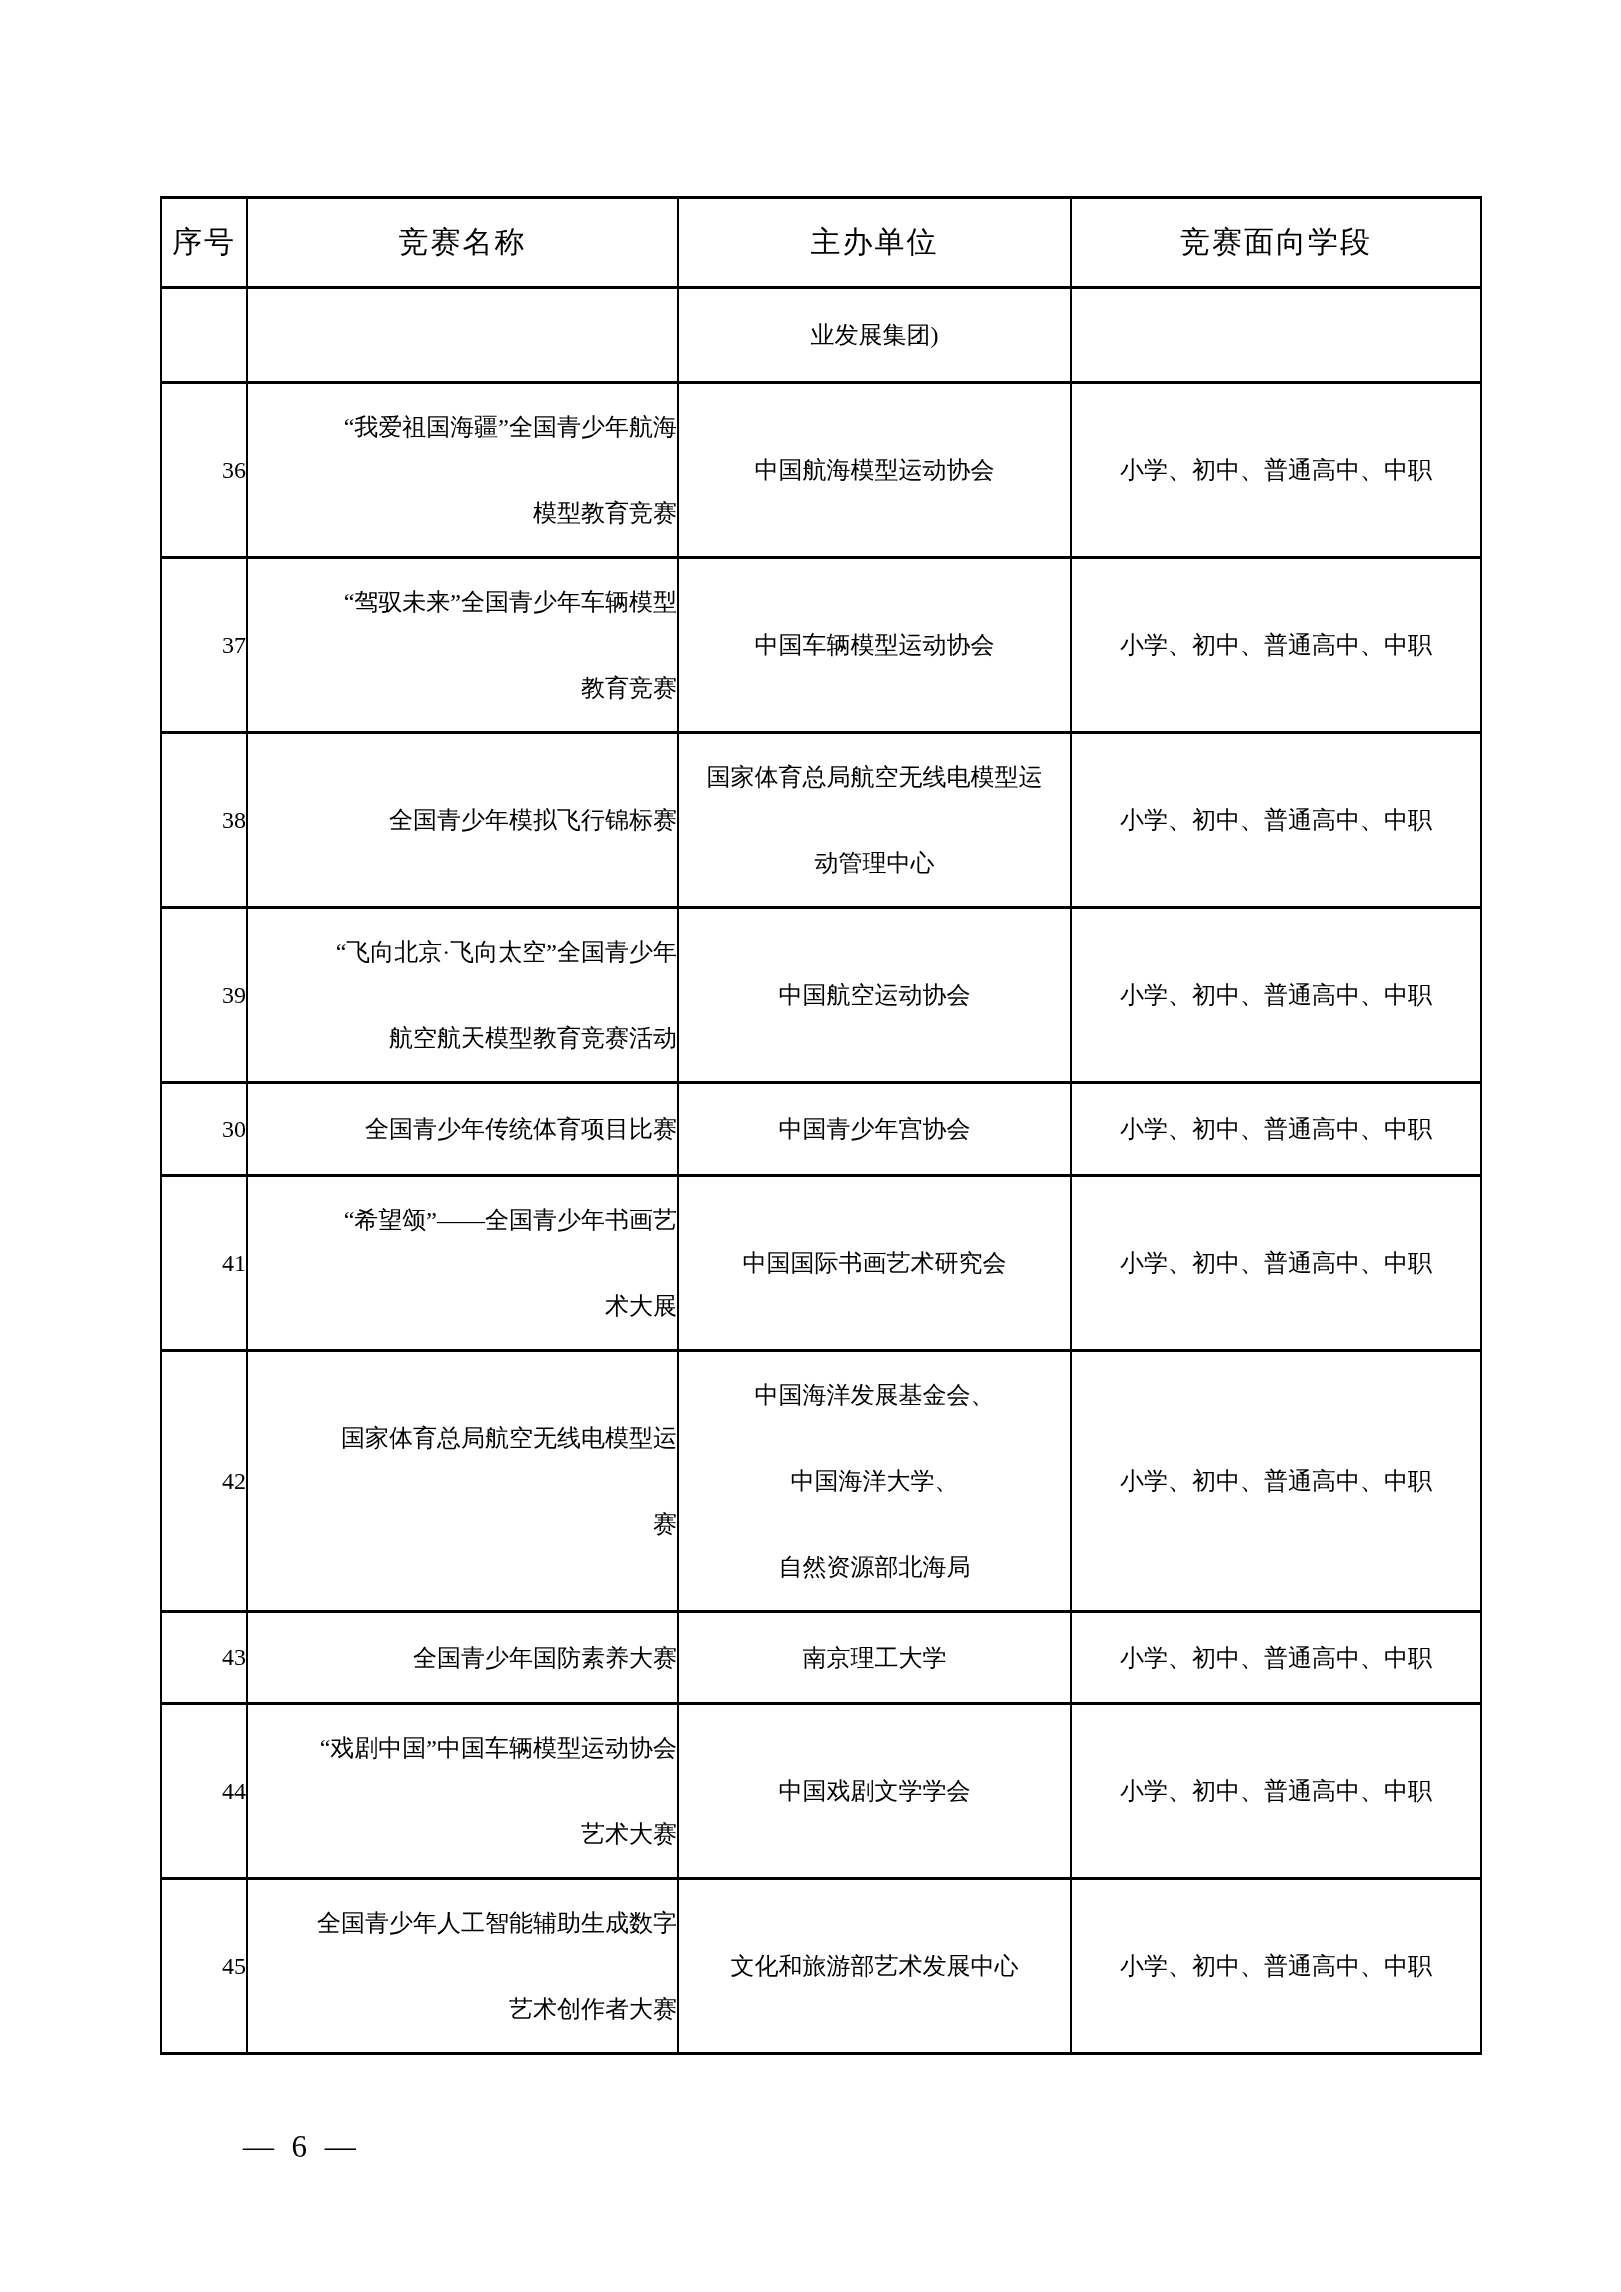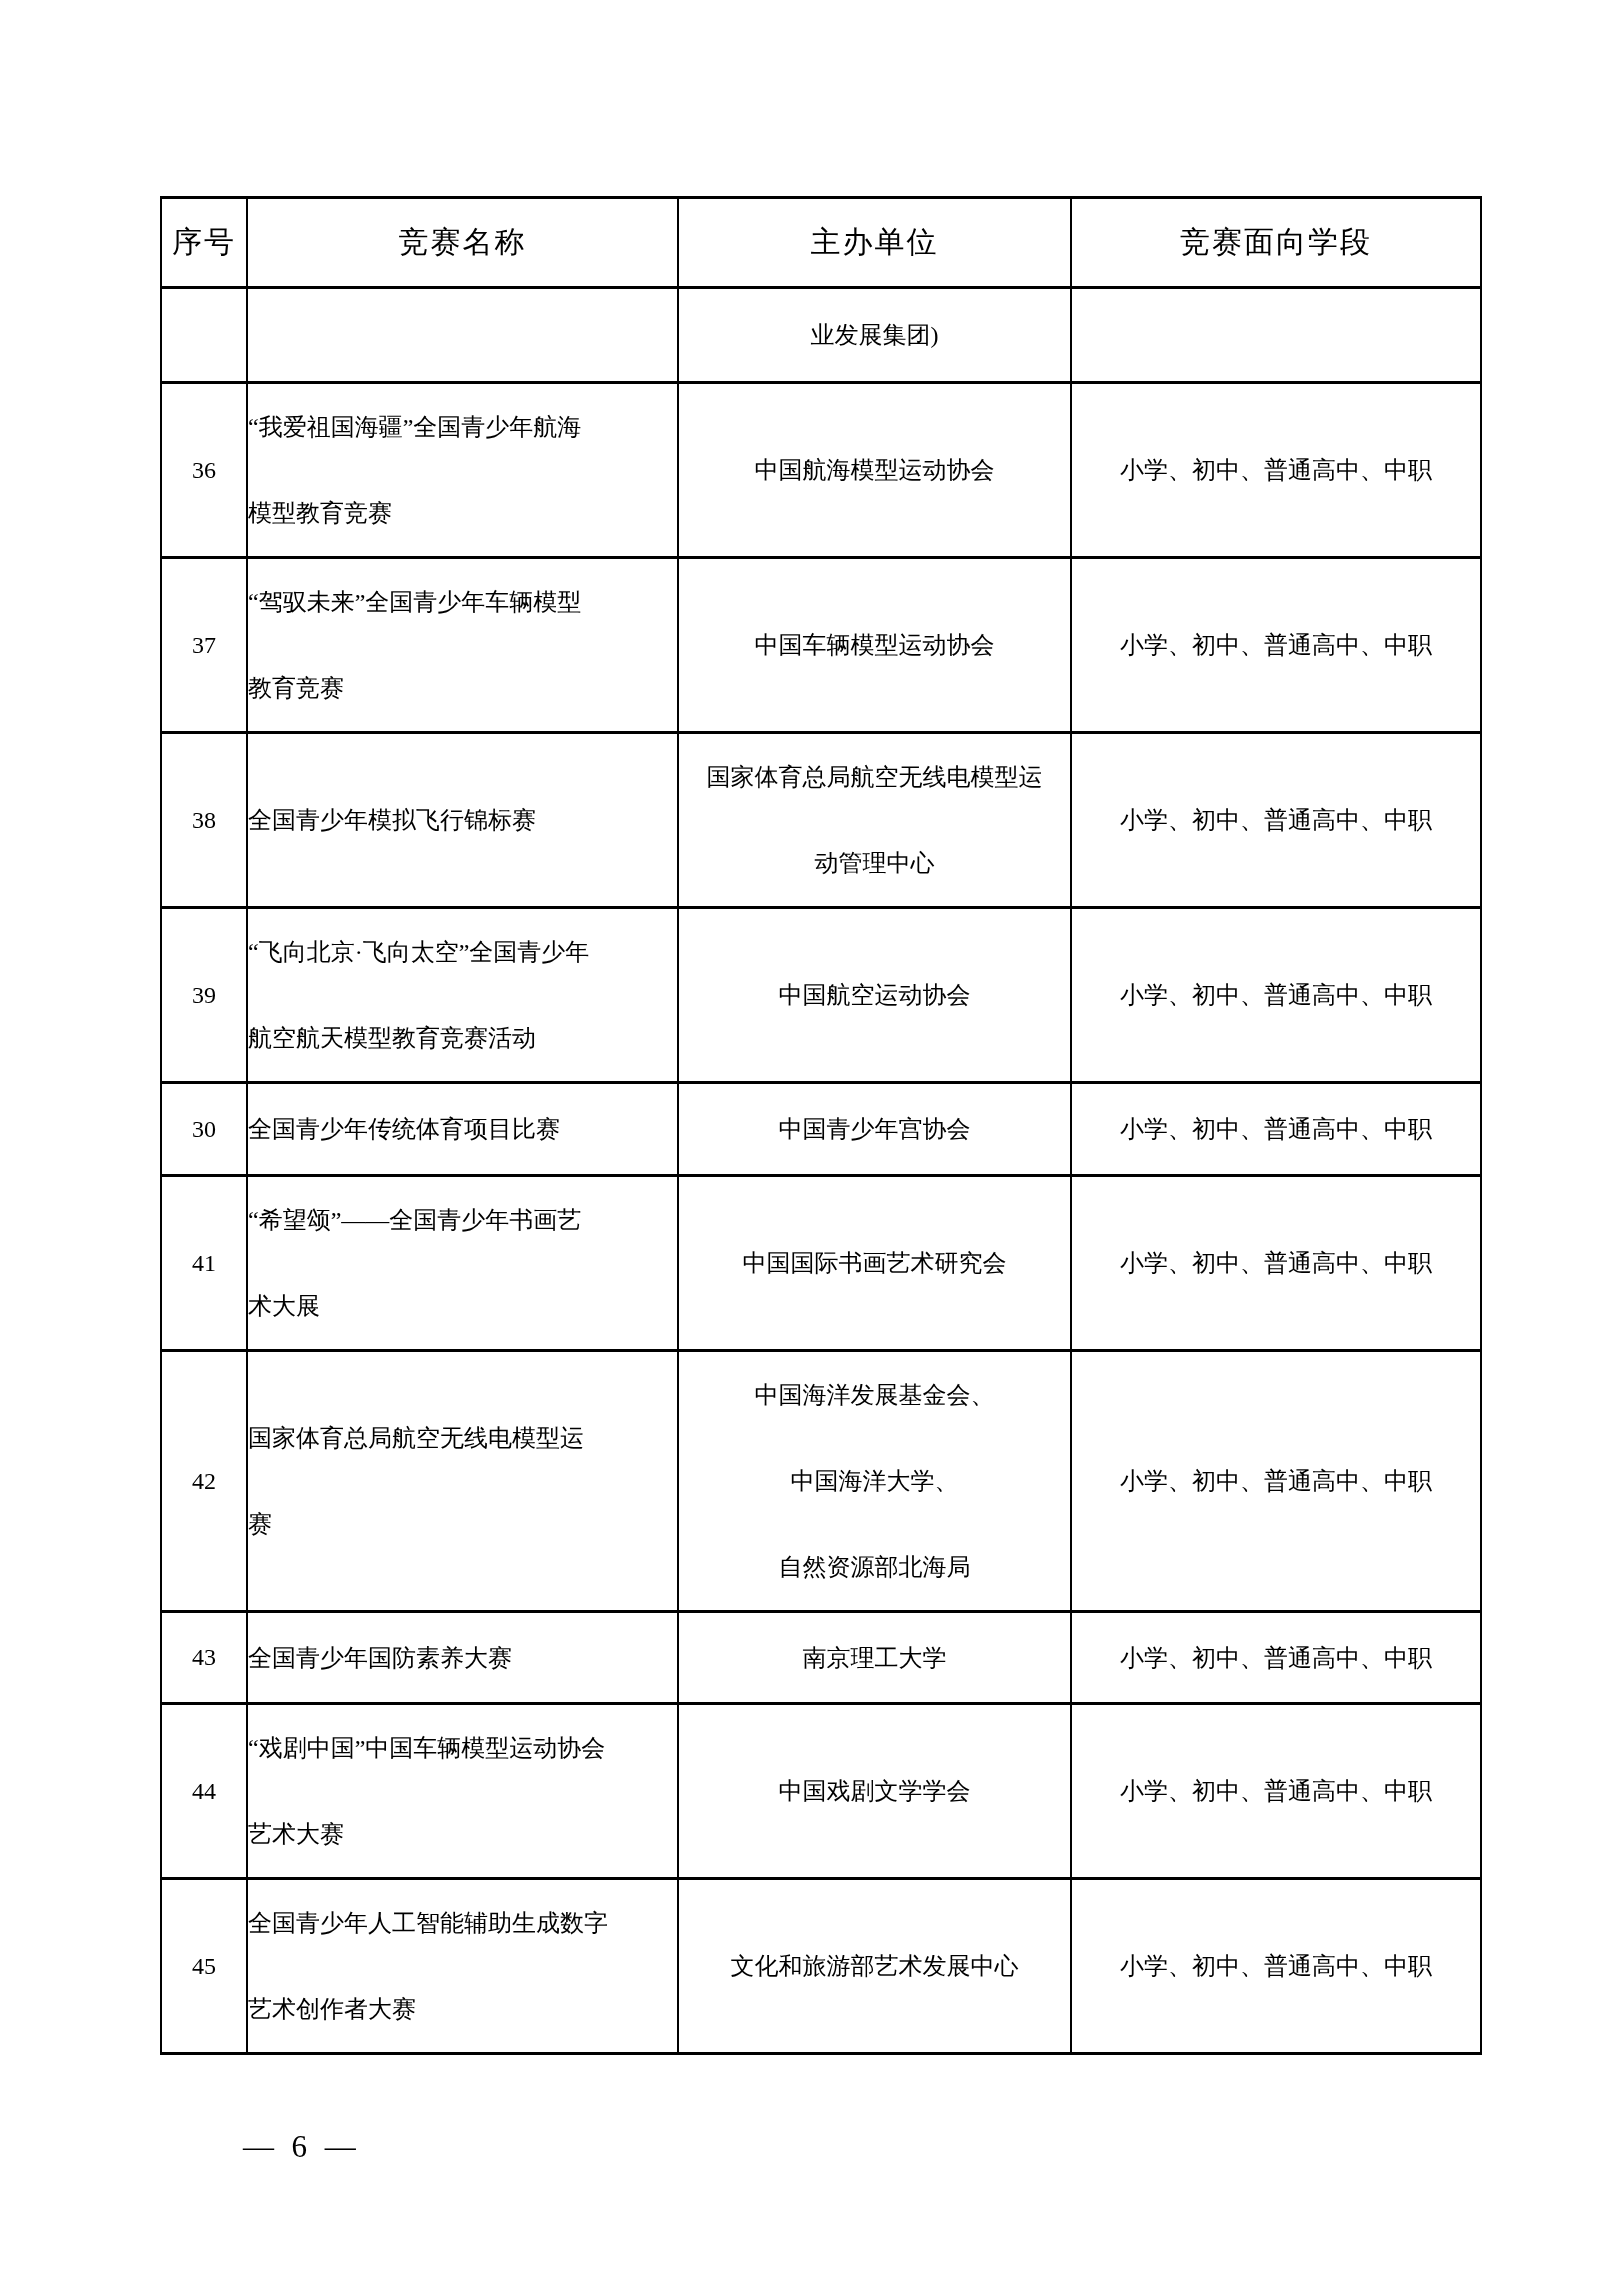--- a/index.html
+++ b/index.html
@@ -39,24 +39,24 @@
     font-weight: normal;
     font-size: 24px;
     overflow: hidden;
   }
   table.doc-table th {
     font-size: 30px;
     text-align: center;
     letter-spacing: 2px;
   }
   td.cell-no {
-    text-align: center;
+    text-align: right;
   }
   td.cell-name {
-    text-align: left;
+    text-align: right;
     padding-left: 2.9px;
     padding-right: 2px;
   }
   td.cell-org,
   td.cell-stage {
     text-align: center;
   }
   .cline {
     line-height: 86px;
     white-space: nowrap;

